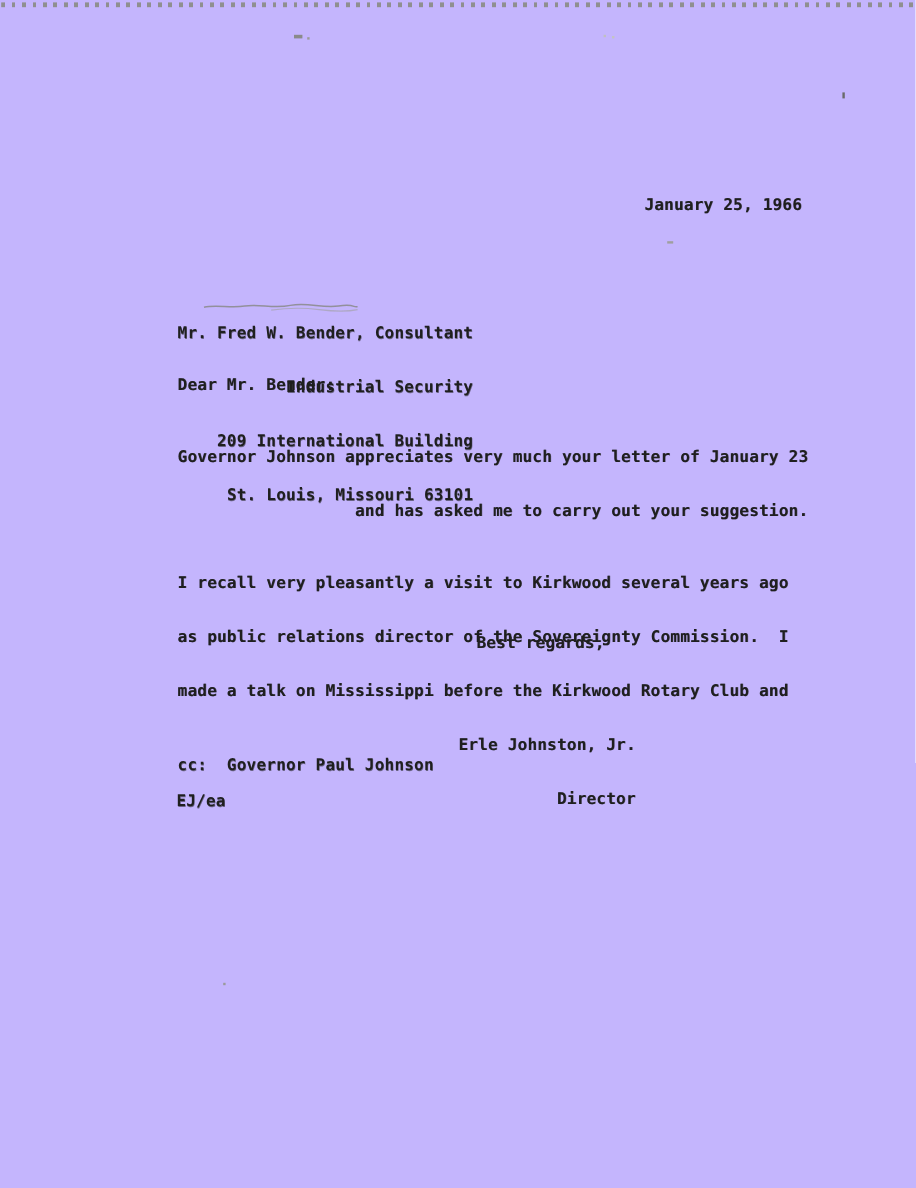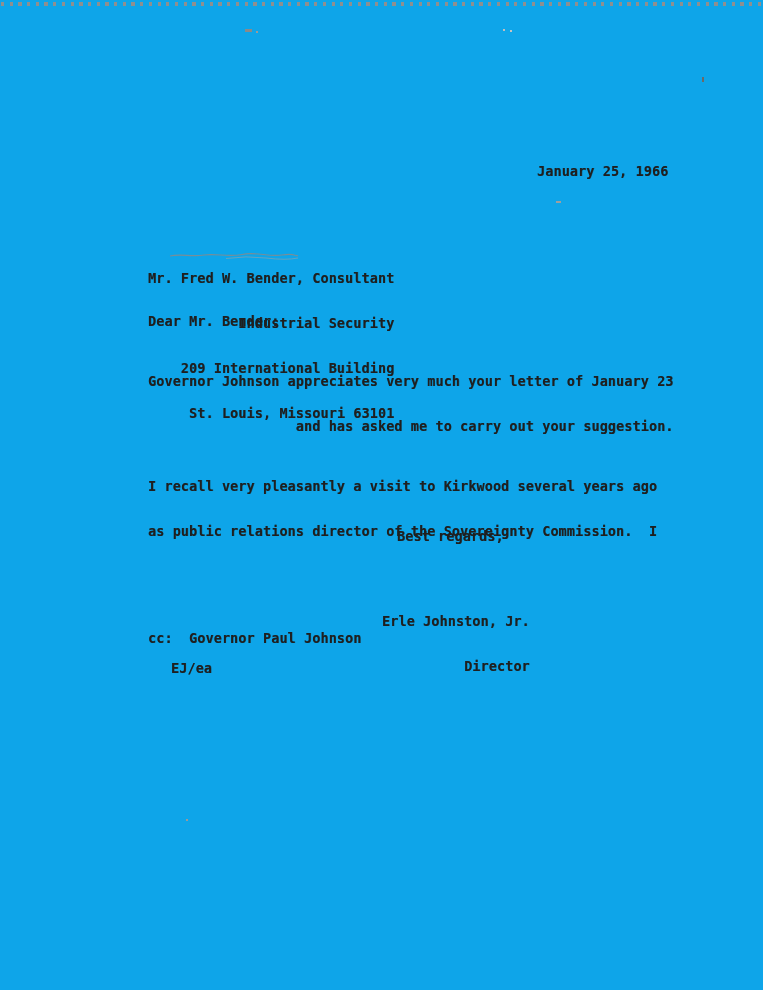--- a/index.html
+++ b/index.html
@@ -4,21 +4,21 @@
 <style>
   html, body {
     margin: 0;
     padding: 0;
     background: #ffffff;
   }
   .page {
     position: relative;
     width: 763px;
     height: 990px;
-    background: #0ea5e9;
+    background: #c4b5fd;
     overflow: hidden;
     font-family: "DejaVu Sans Mono", "Liberation Mono", monospace;
     font-weight: bold;
     color: #1f1f1f;
   }
   
   .dotted-border {
     position: absolute;
     top: 2px;
     left: 1px;
@@ -87,26 +87,27 @@
     <div class="line">Governor Johnson appreciates very much your letter of January 23</div>
     <div class="line">and has asked me to carry out your suggestion.</div>
   </div>
 
   <div class="txt" style="left:148px; top:389px;">
   </div>
 
   <div class="txt" style="left:148px; top:449px;">
     <div class="line">I recall very pleasantly a visit to Kirkwood several years ago</div>
     <div class="line">as public relations director of the Sovereignty Commission.  I</div>
+    <div class="line">made a talk on Mississippi before the Kirkwood Rotary Club and</div>
   </div>
 
   <div class="txt" style="left:397px; top:529px;">Best regards,</div>
 
   <div class="txt" style="left:382px; top:584px;">
     <div class="line">Erle Johnston, Jr.</div>
     <div class="line">Director</div>
   </div>
 
   <div class="txt" style="left:148px; top:631px;">cc:  Governor Paul Johnson</div>
 
-  <div class="txt" style="left:147px; top:661px;margin-left:24px;">EJ/ea</div>
+  <div class="txt" style="left:147px; top:661px;">EJ/ea</div>
 
 </div>
 
 </body></html>

